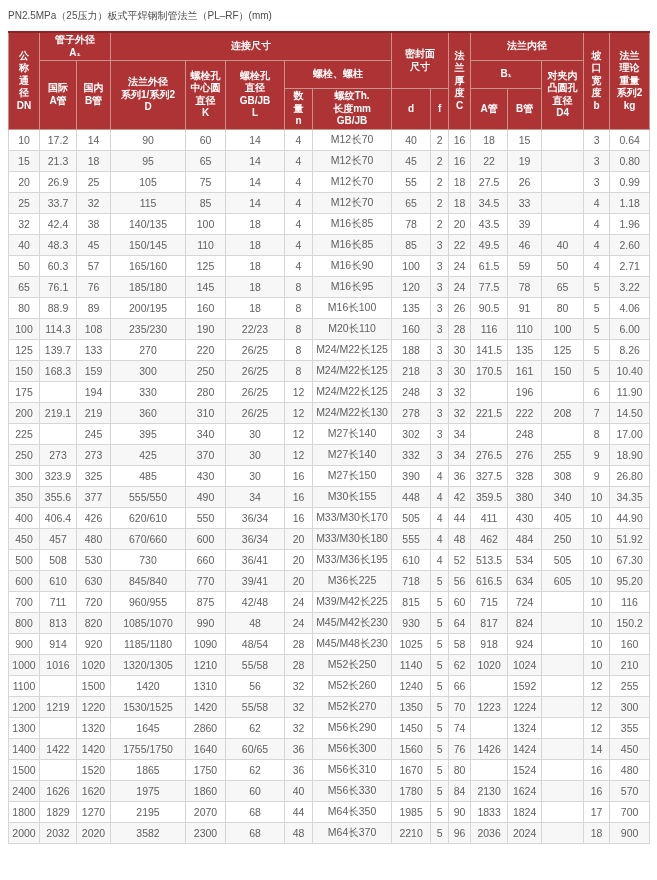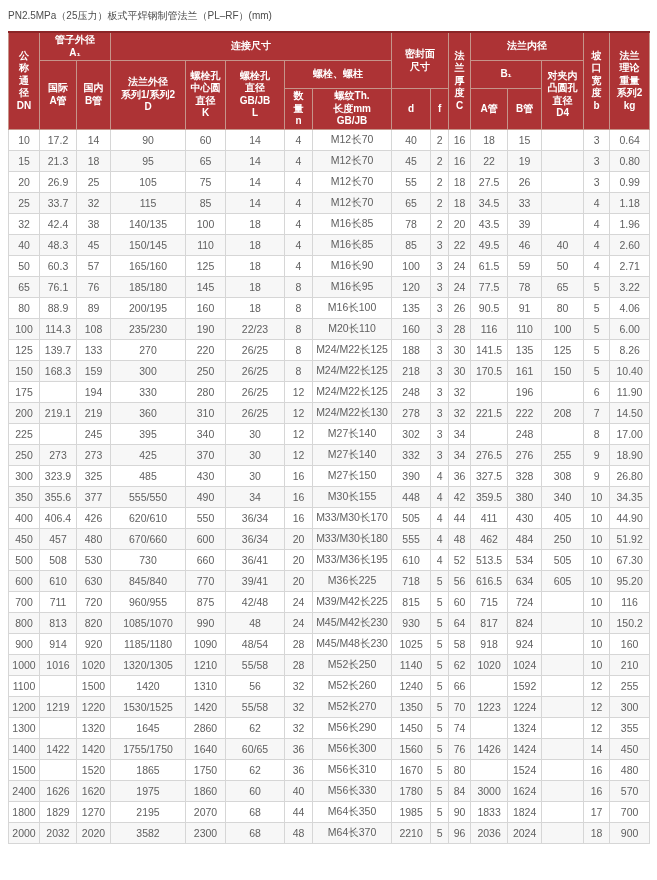--- a/index.html
+++ b/index.html
@@ -707,21 +707,21 @@
           <td>1626</td>
           <td>1620</td>
           <td>1975</td>
           <td>1860</td>
           <td>60</td>
           <td>40</td>
           <td>M56长330</td>
           <td>1780</td>
           <td>5</td>
           <td>84</td>
-          <td>3000</td>
+          <td>2130</td>
           <td>1624</td>
           <td></td>
           <td>16</td>
           <td>570</td>
         </tr>
         <tr>
           <td>1800</td>
           <td>1829</td>
           <td>1270</td>
           <td>2195</td>

